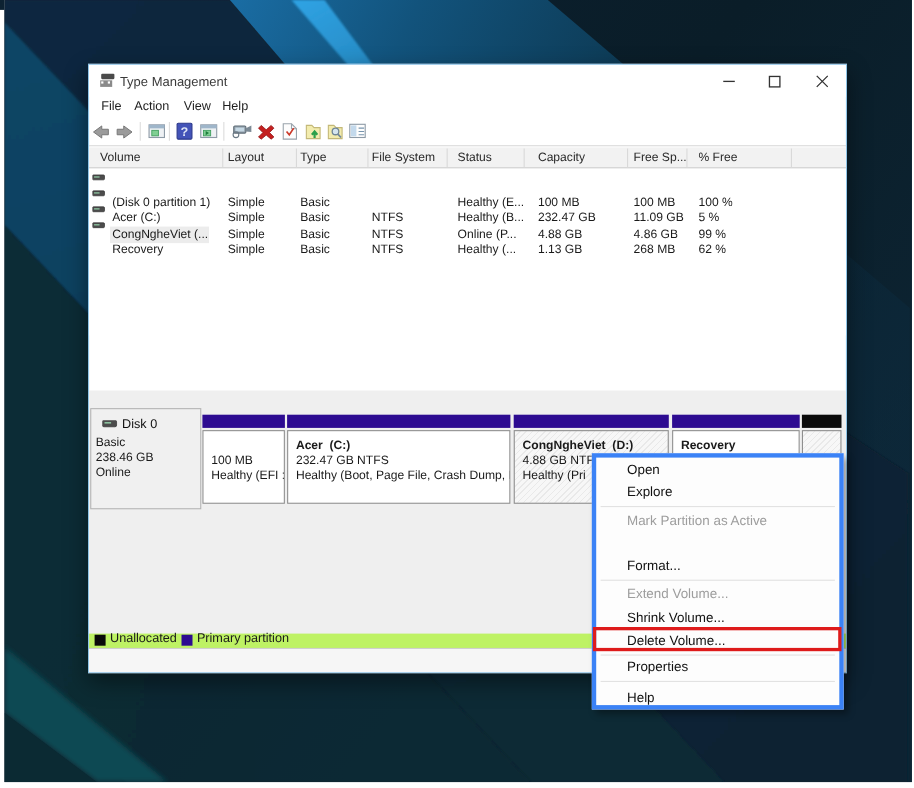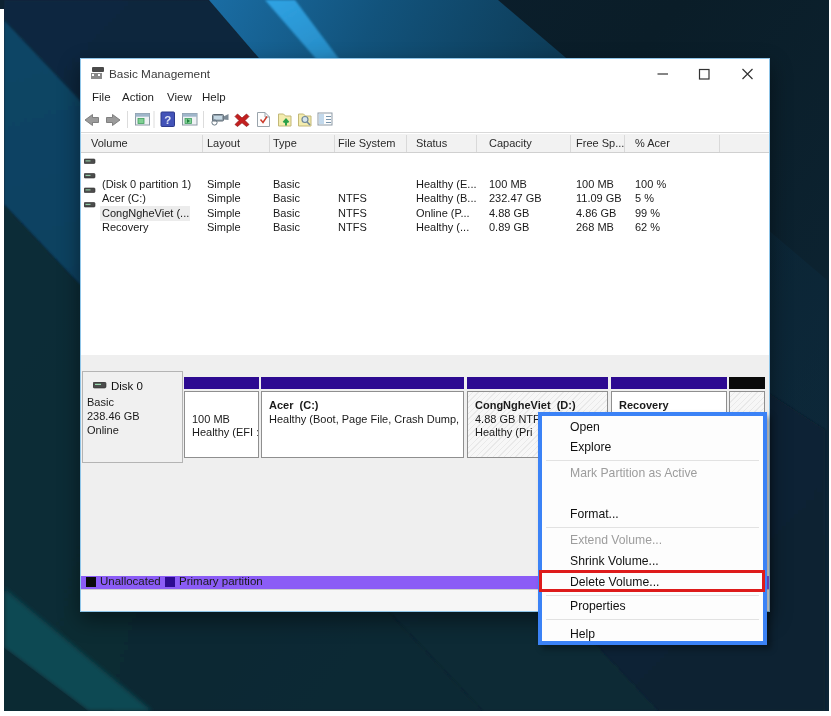--- a/index.html
+++ b/index.html
@@ -14,21 +14,21 @@
 #menubar span { position:absolute; top:3px; }
 #toolbar { position:absolute; left:0; top:48px; width:100%; height:26px; border-bottom:1px solid #d9d9d9; }
 
 #list { position:absolute; left:0; top:75px; width:688px; height:171px; background:#fff; font-size:11px; color:#1a1a1a; }
 #lhead { position:absolute; left:0; top:0; width:688px; height:19px; background:#f2f2f2; border-bottom:1px solid #d0d0d0; }
 #lhead span { position:absolute; top:3px; color:#2a2a2a; white-space:nowrap; }
 #lhead i { position:absolute; top:1px; width:1px; height:17px; background:#d9d9d9; }
 .cell { position:absolute; height:15px; line-height:15px; white-space:nowrap; overflow:hidden;margin-top:20px; }
 
 #graph { position:absolute; left:0; top:296px; width:688px; height:256px; background:#efefef; }
-#legend { position:absolute; left:0; top:221px; width:688px; height:14px; background:#8b5cf6; border-bottom:1px solid #cfcfcf; font-size:11.5px; color:#1a1a1a; }
+#legend { position:absolute; left:0; top:221px; width:688px; height:14px; background:#bef264; border-bottom:1px solid #cfcfcf; font-size:11.5px; color:#1a1a1a; }
 #statusbar { position:absolute; left:0; top:235px; width:688px; height:21px; background:#f6f6f6; }
 .dpanel { position:absolute; background:#f0f0f0; border:1px solid #b4b4b4; }
 .part { position:absolute; }
 .pstrip { position:absolute; left:0; top:0; width:100%; height:12px; background:#2d0b91; }
 .pbody { position:absolute; left:0; top:14px; right:0; bottom:0; background:#fff; border:1px solid #8f8f8f; font-size:11px; color:#1a1a1a; overflow:hidden; line-height:13.5px; }
 .pbody div { margin-left:7px; white-space:nowrap; }
 
 #cmenu { position:absolute; left:538px; top:412px; width:229px; height:233px; background:#fdfdfd; border:4px solid #3b82f6; box-shadow:4px 4px 6px rgba(0,0,0,0.35); font-size:12.2px; color:#111; }
 #cmenu .mi { position:absolute; left:28px; white-space:nowrap; }
 #cmenu .dis { color:#9d9d9d; }
@@ -97,21 +97,21 @@
 </div>
 
 <div id="win">
   <div id="title">
     <svg width="14" height="13" style="position:absolute;left:10px;top:7px" viewBox="0 0 14 13">
       <rect x="1" y="1" width="12" height="5" rx="1" fill="#4a4a4a"></rect>
       <rect x="0" y="7" width="11" height="6" fill="#8a8a8a"></rect>
       <rect x="1" y="8" width="2" height="2" fill="#fff"></rect>
       <rect x="7" y="8" width="2" height="2" fill="#fff"></rect>
     </svg>
-    <span class="txt">Basic Management</span>
+    <span class="txt">Type Management</span>
     <svg width="120" height="30" style="position:absolute;right:8px;top:0" viewBox="0 0 120 30">
       <line x1="16.5" y1="15" x2="27" y2="15" stroke="#333" stroke-width="1.2"></line>
       <rect x="58.5" y="10.5" width="9.5" height="9.5" fill="none" stroke="#333" stroke-width="1.2"></rect>
       <path d="M 101.5 10 L 111.5 20 M 111.5 10 L 101.5 20" stroke="#333" stroke-width="1.2"></path>
     </svg>
   </div>
   <div id="menubar">
     <span style="left:11px">File</span>
     <span style="left:41px">Action</span>
     <span style="left:86px">View</span>
@@ -165,21 +165,21 @@
   </div>
   <div id="list">
     <div id="lhead">
       <span style="left:10px">Volume</span>
       <span style="left:126px">Layout</span>
       <span style="left:192px">Type</span>
       <span style="left:257px">File System</span>
       <span style="left:335px">Status</span>
       <span style="left:408px">Capacity</span>
       <span style="left:495px">Free Sp...</span>
-      <span style="left:554px">% Acer</span>
+      <span style="left:554px">% Free</span>
       <i style="left:121px"></i>
         <i style="left:188px"></i>
         <i style="left:253px"></i>
       <i style="left:325px"></i>
         <i style="left:395px"></i>
         <i style="left:489px"></i>
       <i style="left:543px"></i>
         <i style="left:638px"></i>
     </div>
 
@@ -221,21 +221,21 @@
     <div class="cell" style="left:335px;top:52px;width:64px">Online (P...</div>
     <div class="cell" style="left:408px;top:52px">4.88 GB</div>
     <div class="cell" style="left:495px;top:52px">4.86 GB</div>
     <div class="cell" style="left:554px;top:52px">99 %</div>
 
     <div class="cell" style="left:21px;top:66px;width:99px">Recovery</div>
     <div class="cell" style="left:126px;top:66px">Simple</div>
     <div class="cell" style="left:192px;top:66px">Basic</div>
     <div class="cell" style="left:257px;top:66px">NTFS</div>
     <div class="cell" style="left:335px;top:66px;width:64px">Healthy (...</div>
-    <div class="cell" style="left:408px;top:66px">0.89 GB</div>
+    <div class="cell" style="left:408px;top:66px">1.13 GB</div>
     <div class="cell" style="left:495px;top:66px">268 MB</div>
     <div class="cell" style="left:554px;top:66px">62 %</div>
   </div>
   <div id="graph">
     <div class="dpanel" style="left:1px;top:16px;width:101px;height:92px">
       <svg width="14" height="7" style="position:absolute;left:10px;top:10px" viewBox="0 0 14 7">
         <rect x="0" y="0" width="13" height="6" rx="1.5" fill="#4c4c4c" stroke="#2a2a2a" stroke-width="0.6"></rect>
         <rect x="2" y="1.8" width="6" height="1.2" fill="#9adbb0"></rect>
       </svg>
       <div style="position:absolute;left:28px;top:8px;font-size:11.5px;font-weight:normal;color:#111">Disk 0</div>
@@ -245,20 +245,21 @@
       <div class="pstrip"></div>
       <div class="pbody">
           <div style="margin-top:20.5px">100 MB</div>
           <div>Healthy (EFI :</div>
         </div>
     </div>
     <div class="part" style="left:180px;top:22px;width:203px;height:81px">
       <div class="pstrip"></div>
       <div class="pbody">
           <div style="margin-top:7px;font-weight:bold">Acer&nbsp; (C:)</div>
+          <div>232.47 GB NTFS</div>
           <div>Healthy (Boot, Page File, Crash Dump, P</div>
         </div>
     </div>
     <div class="part" style="left:386px;top:22px;width:141px;height:81px">
       <div class="pstrip"></div>
       <div class="pbody" style="background:repeating-linear-gradient(135deg,#f7f7f7 0 3px,#e9e9e9 3px 4px)">
           <div style="margin-top:7px;font-weight:bold">CongNgheViet&nbsp; (D:)</div>
           <div>4.88 GB NTFS</div>
           <div>Healthy (Pri</div>
         </div>

